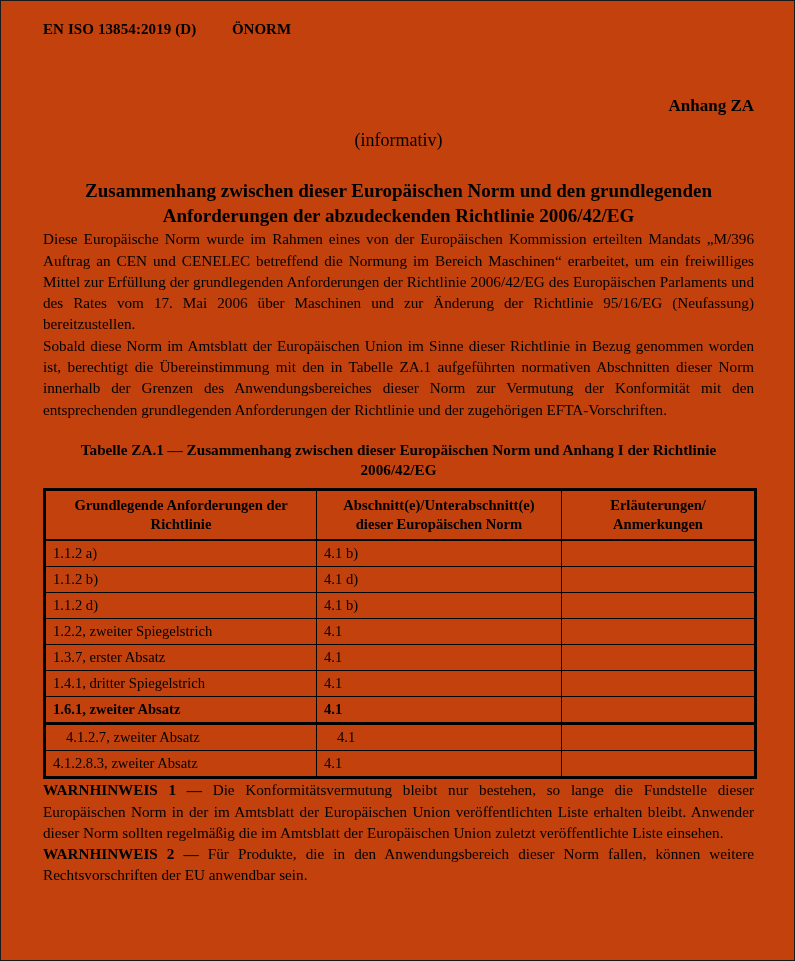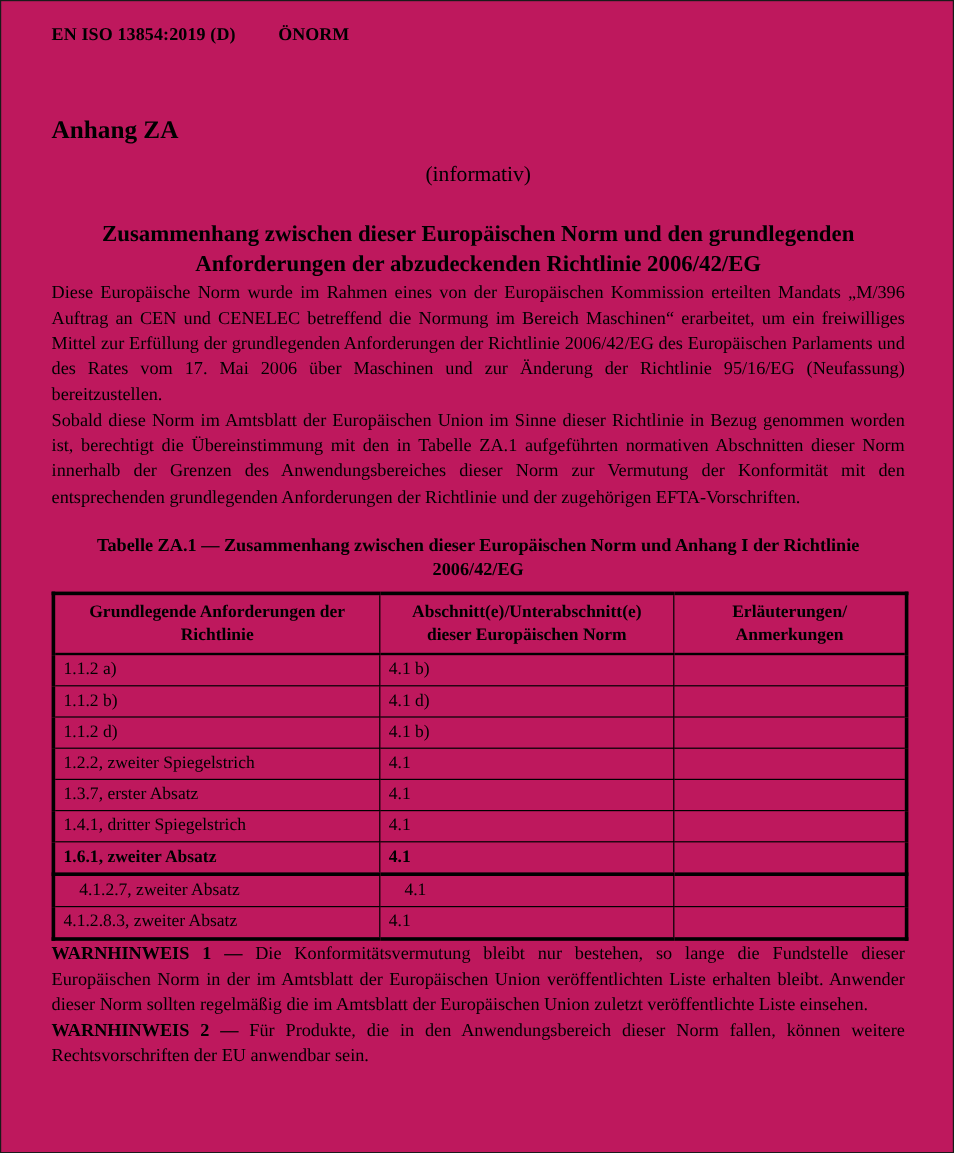--- a/index.html
+++ b/index.html
@@ -10,21 +10,21 @@
   body {
     font-family: "Liberation Serif", "DejaVu Serif", serif;
     color: #000000;
   }
   .page {
     position: relative;
     width: 795px;
     height: 961px;
     box-sizing: border-box;
     border: 1px solid #1a1a1a;
-    background: #be185d;
+    background: #c2410c;
     overflow: hidden;
   }
   .inner {
     position: absolute;
     left: 42px;
     top: 0;
     width: 711px;
   }
 
   
@@ -48,23 +48,23 @@
     right: 4px;
     top: 20px;
     text-align: center;
     font-weight: bold;
     font-size: 15px;
     padding-right: 270px;
   }
 
   
   .annex-title {
-    text-align: left;
-    font-weight: bold;
-    font-size: 21px;
+    text-align: right;
+    font-weight: bold;
+    font-size: 17px;
     margin-top: 42px;
     line-height: 1.25;
   }
   .annex-sub {
     text-align: center;
     font-size: 18px;
     line-height: 1.25;
     margin-top: 13px;
   }
   .main-title {

